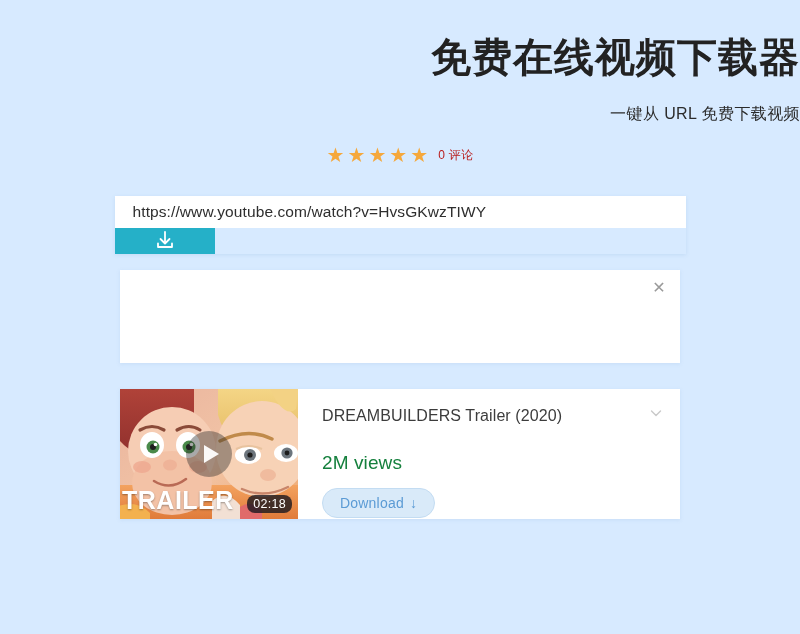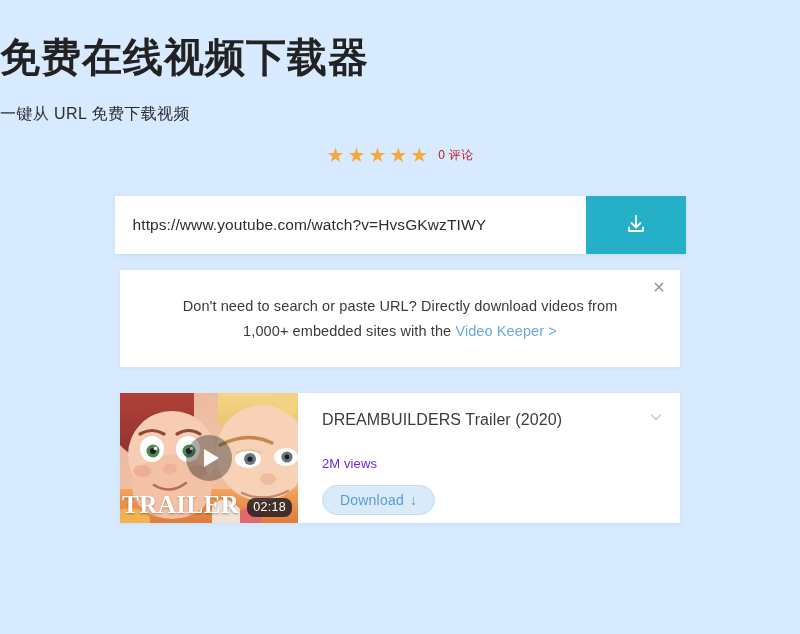--- a/index.html
+++ b/index.html
@@ -19,21 +19,21 @@
   .page {
     width: 800px;
     height: 634px;
     position: relative;
     box-sizing: border-box;
   }
 
   
   .header {
     padding-top: 34px;
-    text-align: left;
+    text-align: right;
   }
   .title {
     font-size: 40px;
     line-height: 1.15;
     font-weight: 700;
     color: #222222;
     letter-spacing: 1px;
     margin: 0;
   }
   .subtitle {
@@ -66,20 +66,21 @@
     letter-spacing: 0.3px;
   }
 
   
   .search-wrap {
     margin: 31px auto 16px auto;
     width: 571px;
     height: 58px;
     display: flex;
     box-shadow: 0 1px 4px rgba(90, 140, 190, 0.16);
+    flex-direction: column;
   }
   .url-input {
     flex: 1 1 auto;
     border: none;
     outline: none;
     background: #ffffff;
     font-family: "Liberation Sans", "DejaVu Sans", sans-serif;
     font-size: 15.5px;
     color: #2e2e2e;
     padding: 0 18px 0 18px;
@@ -166,21 +167,21 @@
   .thumb-art { position: absolute; inset: 0; }
   .thumb-label {
     position: absolute;
     left: 2px;
     bottom: 6px;
     font-size: 25px;
     font-weight: 700;
     color: #ffffff;
     letter-spacing: 0.5px;
     text-shadow: 0 1px 2px rgba(0,0,0,0.35);
-    font-family: Liberation Serif, serif;
+    font-family: Liberation Sans, sans-serif;
     line-height: 1;
   }
   .duration {
     position: absolute;
     right: 6px;
     bottom: 6px;
     background: rgba(20, 20, 30, 0.78);
     color: #ffffff;
     font-size: 12.5px;
     padding: 3px 6px;
@@ -219,22 +220,22 @@
   }
   .result-title {
     font-size: 16px;
     color: #3c3c3c;
     letter-spacing: 0.1px;
     margin: 0;
     font-weight: 400;
   }
   .result-views {
     margin-top: 27px;
-    font-size: 13px;
-    color: #6d28d9;
+    font-size: 19px;
+    color: #15803d;
     letter-spacing: 0.1px;
   }
   .result-download {
     margin-top: 14px;
     display: inline-flex;
     align-items: center;
     gap: 6px;
     background: #d9eaf9;
     color: #5b9bd5;
     border: 1px solid #c3dcf2;
@@ -287,23 +288,20 @@
           <path d="M13 4 V15"></path>
           <path d="M8.5 11 L13 15.5 L17.5 11"></path>
           <path d="M6 15.5 V19 H20 V15.5"></path>
         </svg>
       </span>
     </button>
   </div>
 
   <div class="notice">
     <button class="notice-close">✕</button>
-    <div class="notice-text">
-      <span>Don't need to search or paste URL? Directly download videos from 1,000+ embedded sites with the </span><a class="notice-link">Video Keeper &gt;</a>
-    </div>
   </div>
 
   <div class="result-card">
 
     <div class="thumb">
       <svg class="thumb-art" viewBox="0 0 178 130" preserveAspectRatio="xMidYMid slice">
         <defs>
           <linearGradient id="bgG" x1="0" y1="0" x2="1" y2="1">
             <stop offset="0%" stop-color="#e9b39d"></stop>
             <stop offset="55%" stop-color="#f2c4a6"></stop>

